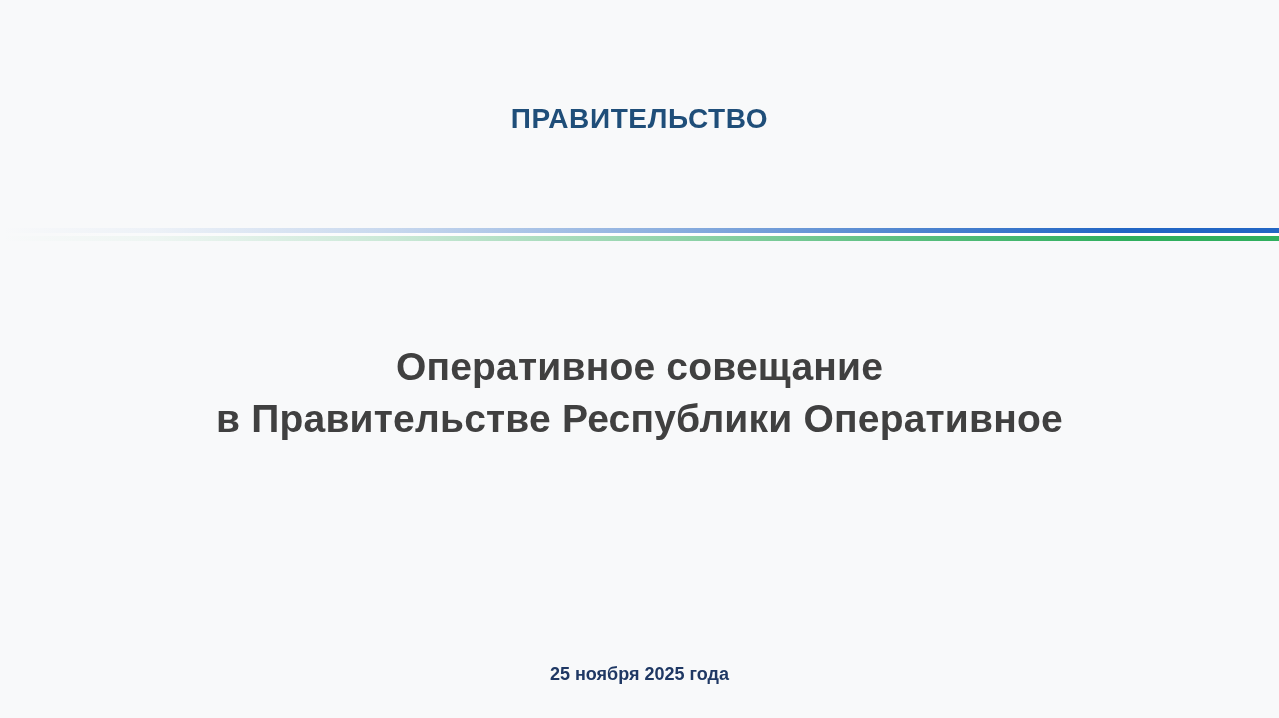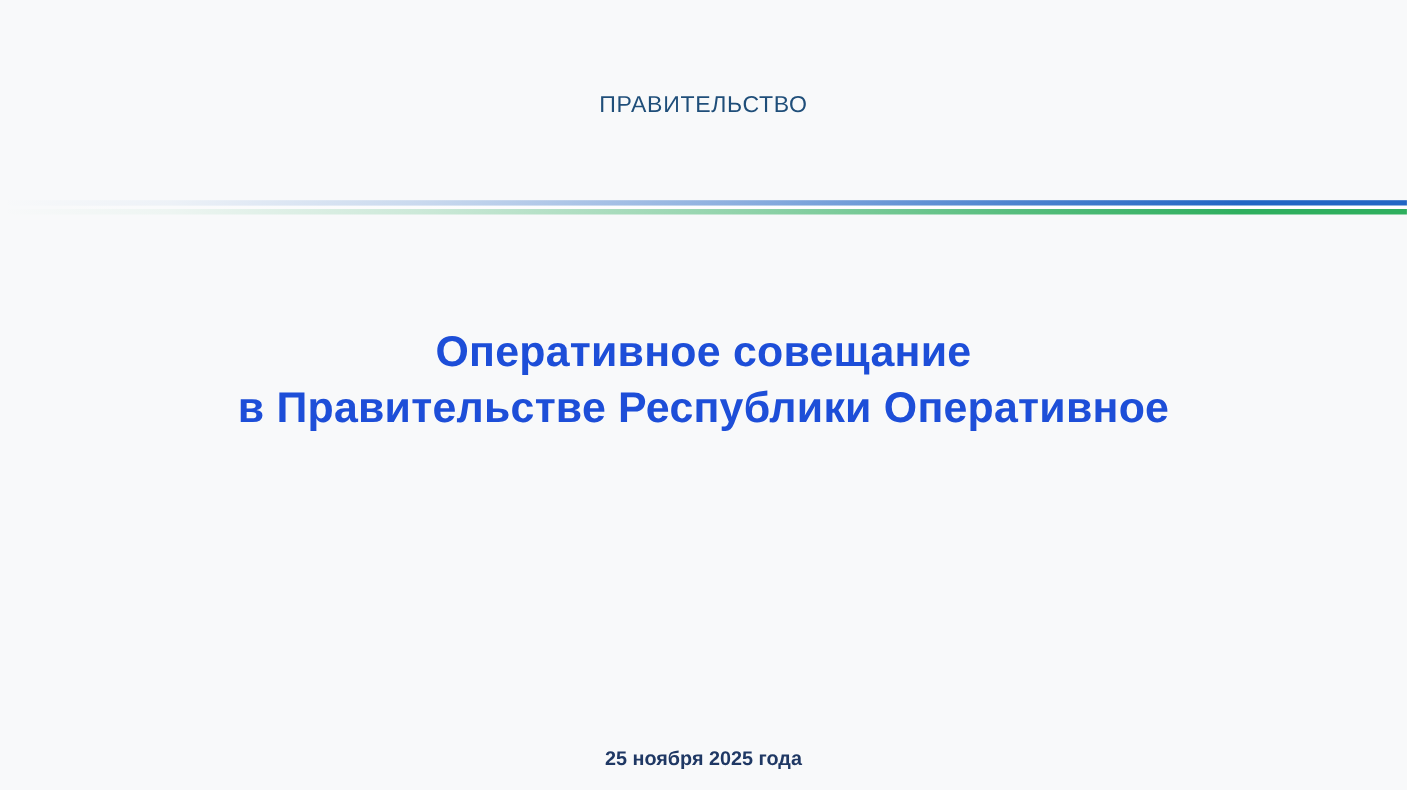--- a/index.html
+++ b/index.html
@@ -26,22 +26,22 @@
 
   
   .slide-header {
     width: 100%;
     padding-top: 26px;
     text-align: center;
     flex: 0 0 auto;
   }
   .org-name {
     color: #1f4e79;
-    font-size: 21px;
-    font-weight: normal;
+    font-size: 28px;
+    font-weight: bold;
     line-height: 1.33;
     letter-spacing: 0.6px;
     white-space: pre;
     text-transform: uppercase;
   }
   .org-line {
     display: block;
   }
 
   
@@ -95,36 +95,36 @@
   .slide-body {
     flex: 1 1 auto;
     position: relative;
   }
   .slide-title {
     position: absolute;
     left: 0;
     right: 0;
     top: 98px;
     text-align: center;
-    color: #1d4ed8;
+    color: #404040;
     font-size: 39px;
     font-weight: bold;
     line-height: 1.33;
     letter-spacing: 0.2px;
   }
   .title-line {
     display: block;
     white-space: pre;
   }
 
   
   .slide-footer {
     flex: 0 0 auto;
     text-align: center;
-    padding-bottom: 16px;
+    padding-bottom: 31px;
     color: #1f3864;
     font-size: 18px;
     font-weight: bold;
     line-height: 1.45;
   }
   .footer-line {
     display: block;
     white-space: pre;
   }
 </style>

